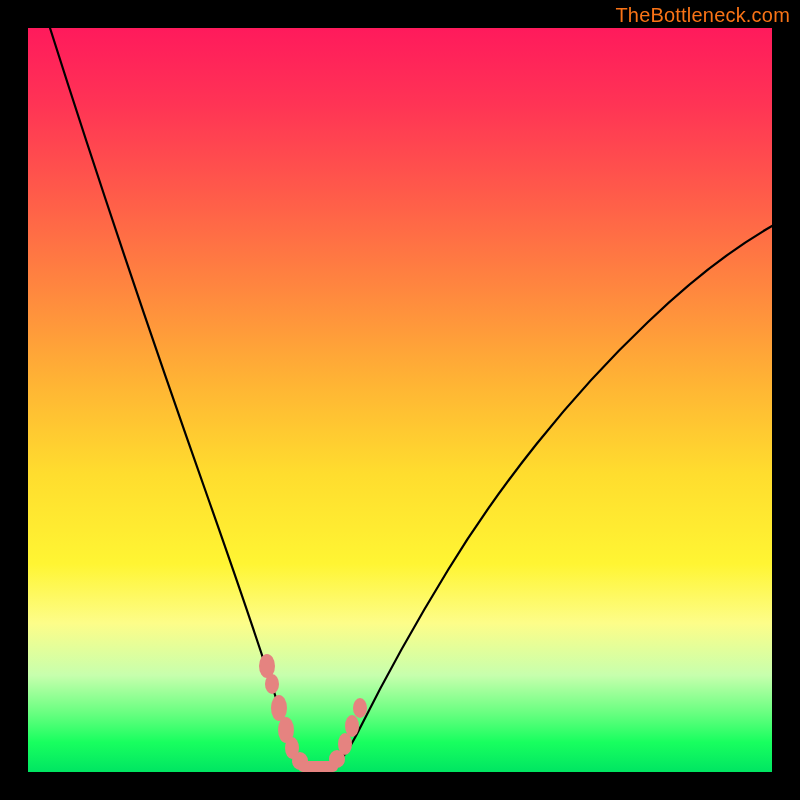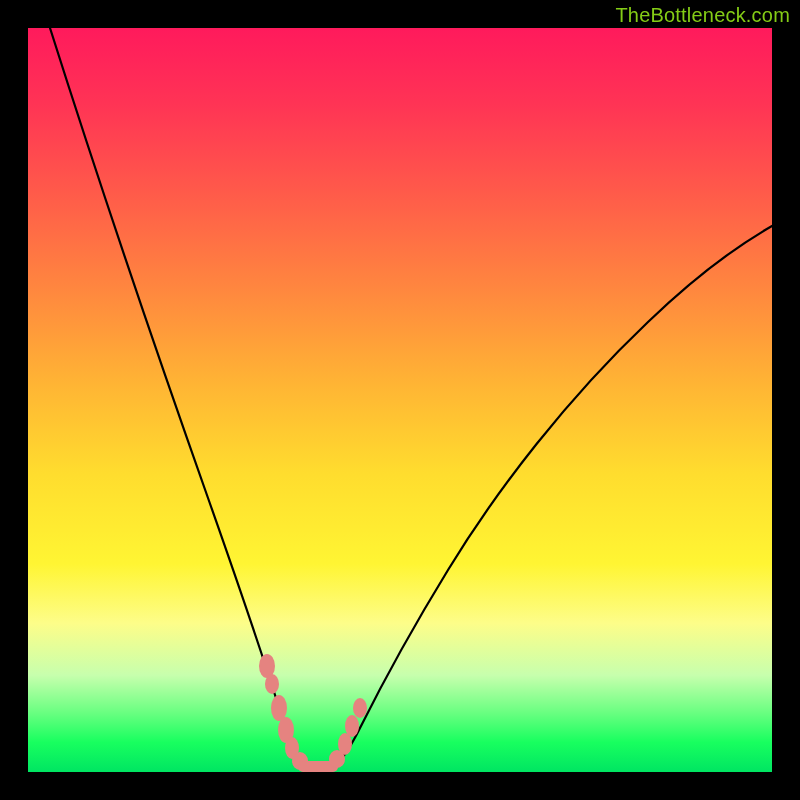--- a/index.html
+++ b/index.html
@@ -30,21 +30,21 @@
       #c7ffad 87%,
       #6aff81 92%,
       #18ff5f 96%,
       #00e562 100%
     );
   }
   .watermark {
     position: absolute;
     top: 4px;
     right: 10px;
-    color: #84cc16;
+    color: #f97316;
     font-size: 20px;
     font-weight: 500;
     letter-spacing: 0.2px;
     user-select: none;
   }
   svg.curves {
     position: absolute;
     left: 0;
     top: 0;
     width: 744px;

